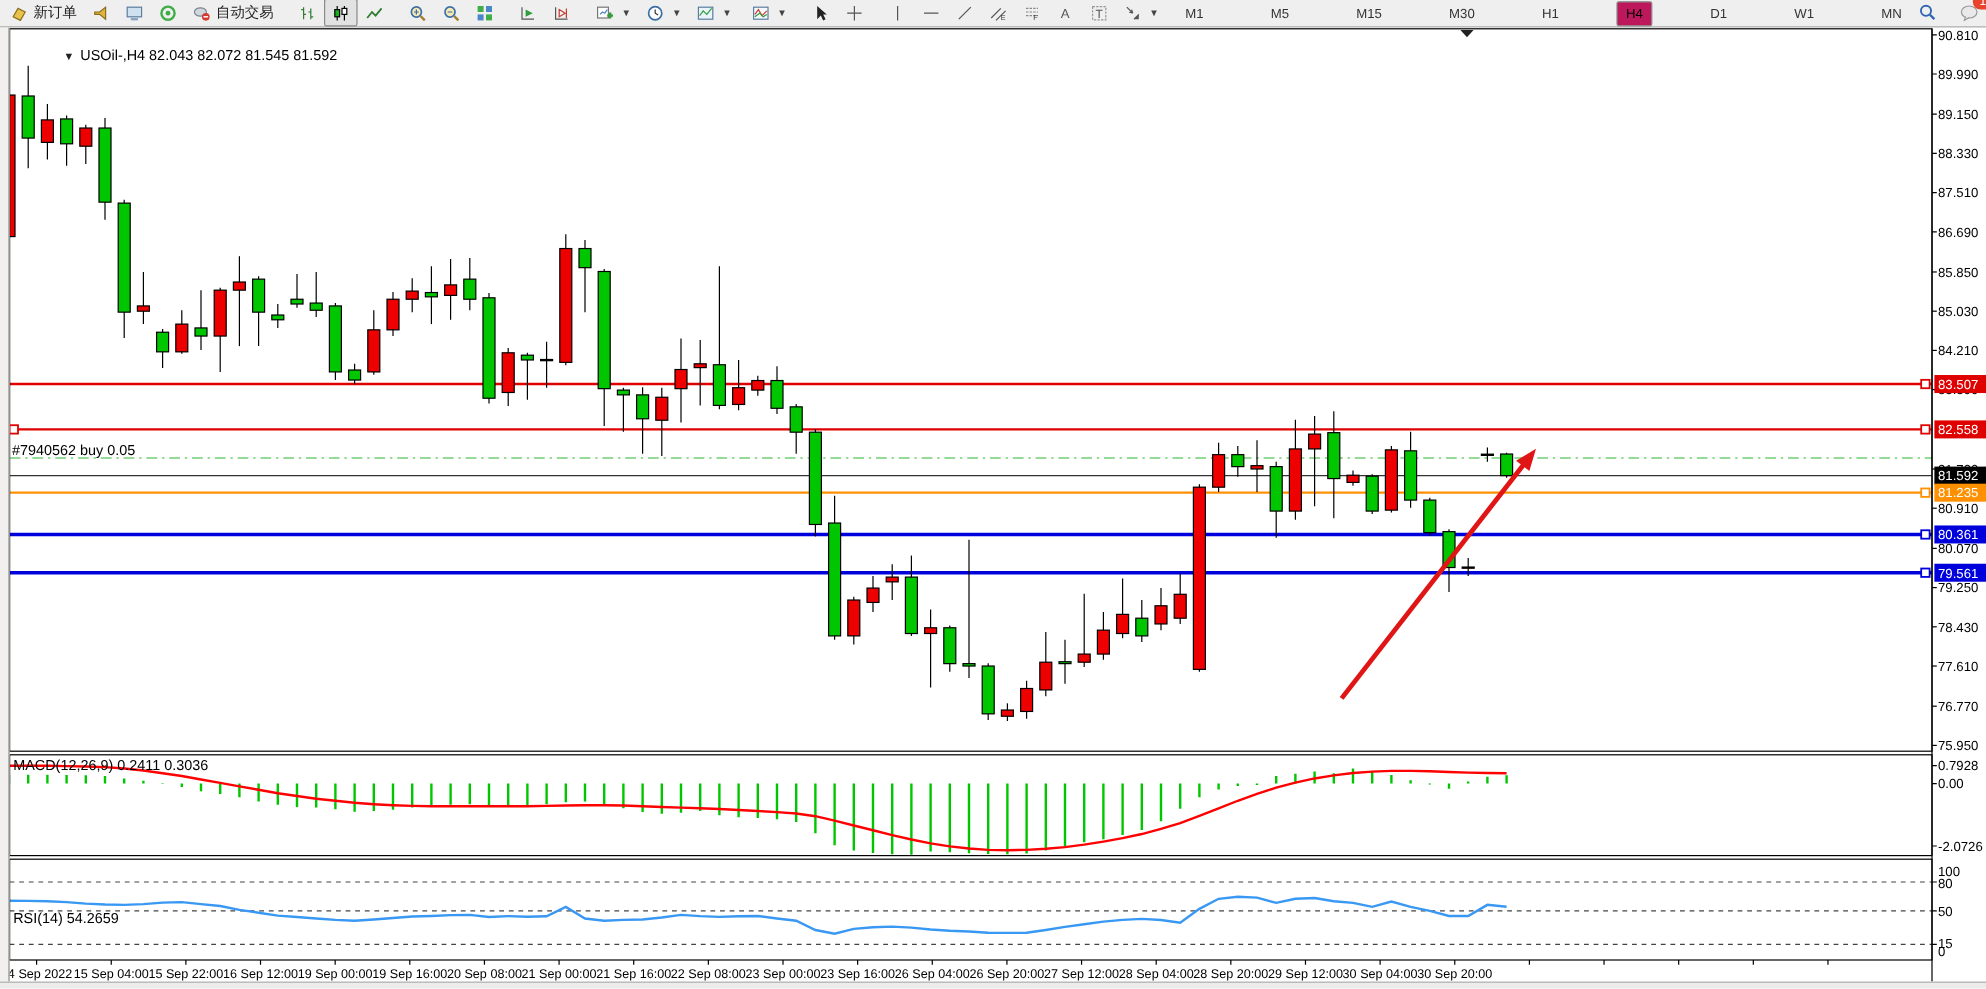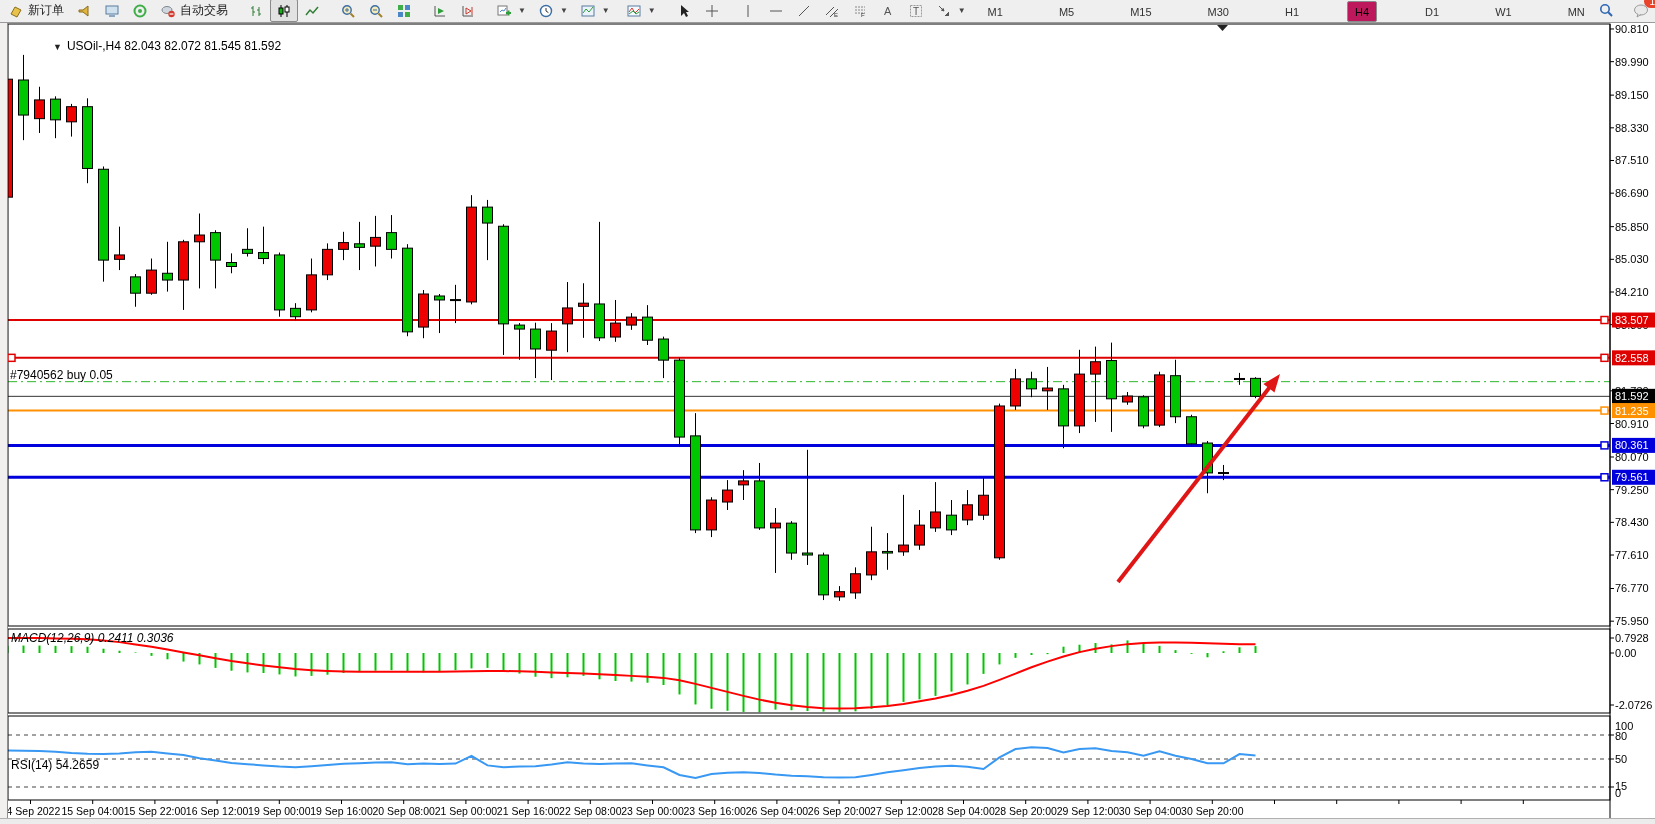--- a/index.html
+++ b/index.html
@@ -680,19 +680,19 @@
         <text x="1212.3" y="815" font-family="&quot;Liberation Sans&quot;,sans-serif" font-size="10.5px" fill="#000" text-anchor="middle">30 Sep 20:00</text>
         <line x1="1274.5" y1="800" x2="1274.5" y2="804" stroke="#000"></line>
         <line x1="1336.7" y1="800" x2="1336.7" y2="804" stroke="#000"></line>
         <line x1="1398.9" y1="800" x2="1398.9" y2="804" stroke="#000"></line>
         <line x1="1461.1000000000001" y1="800" x2="1461.1000000000001" y2="804" stroke="#000"></line>
         <line x1="1523.3000000000002" y1="800" x2="1523.3000000000002" y2="804" stroke="#000"></line>
         <line x1="1610" y1="24" x2="1610" y2="818" stroke="#000"></line>
       </svg>
     <div id="chart-title"><span class="tri">▼</span><span>USOil-,H4  82.043 82.072 81.545 81.592</span></div>
     <div class="overlay-label" style="left:10px;top:345px;">#7940562 buy 0.05</div>
-    <div class="overlay-label" style="left:11px;top:608px;font-style:italic;">MACD(12,26,9) 0.2411 0.3036</div>
+    <div class="overlay-label" style="left:11px;top:608px;">MACD(12,26,9) 0.2411 0.3036</div>
     <div class="overlay-label" style="left:11px;top:695px;margin-top:40px;">RSI(14) 54.2659</div>
   </div>
 
   <div id="leftedge"></div>
   <div id="bottombar"></div>
 </div>
 
 </body></html>

